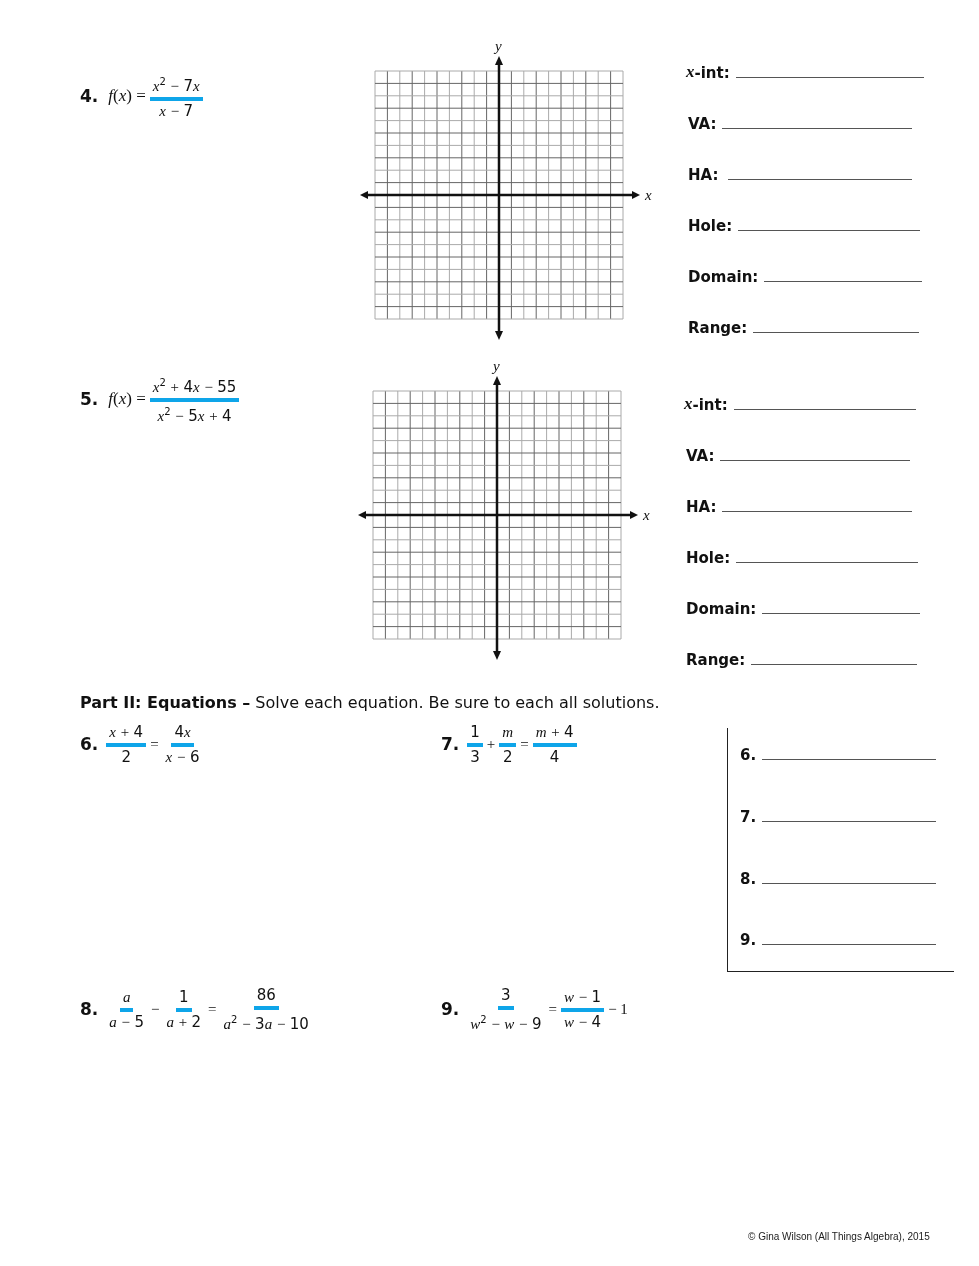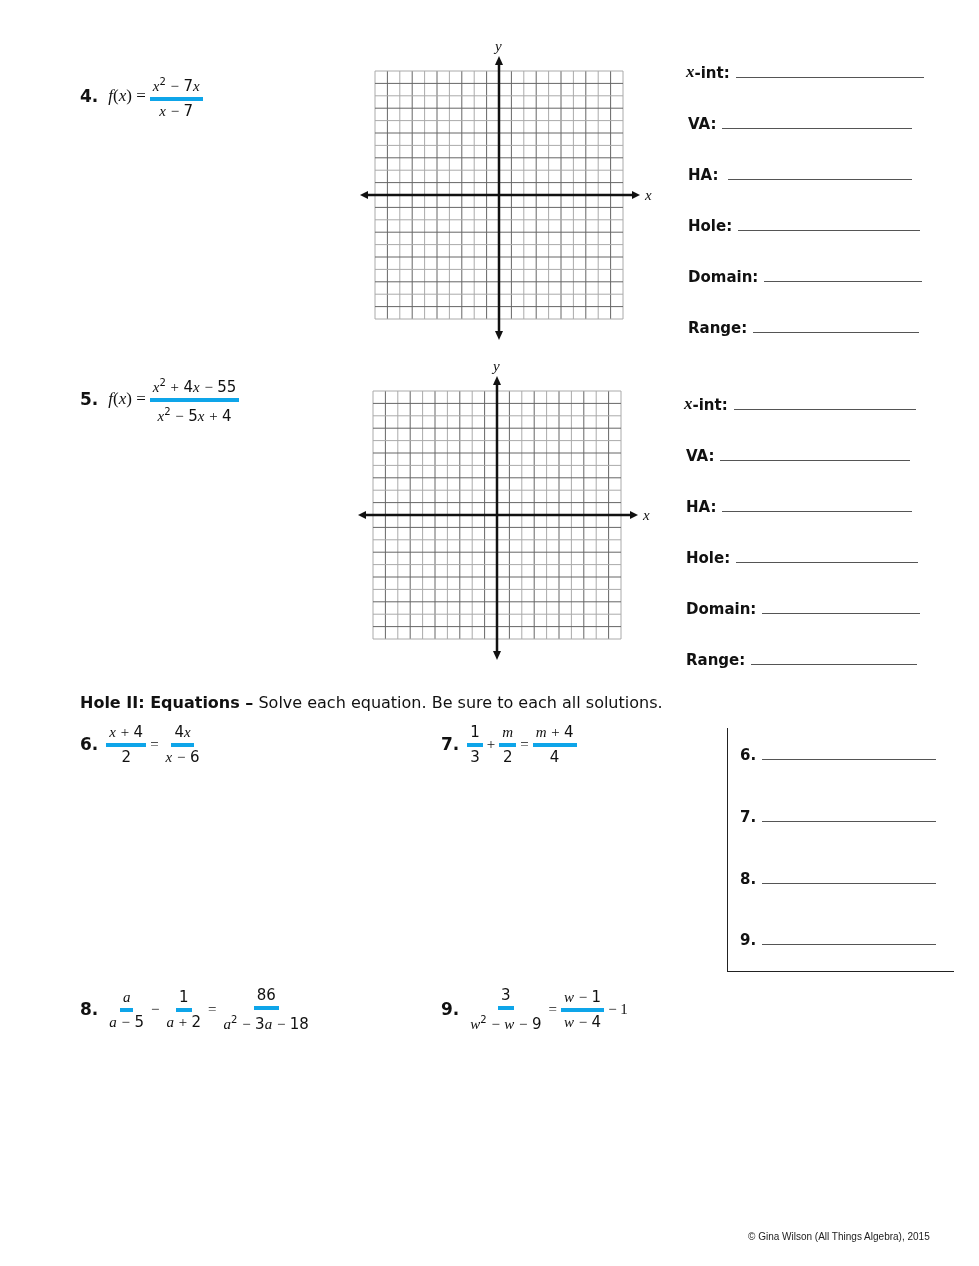--- a/index.html
+++ b/index.html
@@ -209,21 +209,21 @@
     <span>Domain:</span>
       <span class="blank" style="width:158px;"></span>
   </div>
   <div class="row" style="left:686px; top:651px;">
     <span>Range:</span>
       <span class="blank" style="width:166px;"></span>
   </div>
 </div>
 
 <div class="abs part-title" style="left:80px; top:693px;">
-  <b>Hole II: Equations –</b><span> Solve each equation.  Be sure to each all solutions.</span>
+  <b>Part II: Equations –</b><span> Solve each equation.  Be sure to each all solutions.</span>
 </div>
 
 <div class="abs eq" id="eq-0" style="left:80px; top:722px;">
     <span class="num" style="margin-right: 6px;">6.</span>
     <span class="frac">
       <span class="nu math">x + <span class="mathnum">4</span></span>
       <span class="de math"><span class="mathnum">2</span></span>
     </span>
     <span class="op">=</span>
     <span class="frac">
@@ -255,21 +255,21 @@
       <span class="de math">a − <span class="mathnum">5</span></span>
     </span>
     <span class="op mathnum">−</span>
     <span class="frac">
       <span class="nu math"><span class="mathnum">1</span></span>
       <span class="de math">a + <span class="mathnum">2</span></span>
     </span>
     <span class="op">=</span>
     <span class="frac">
       <span class="nu math"><span class="mathnum">86</span></span>
-      <span class="de math">a<sup><span class="mathnum">2</span></sup> − <span class="mathnum">3</span>a − <span class="mathnum">18</span></span>
+      <span class="de math">a<sup><span class="mathnum">2</span></sup> − <span class="mathnum">3</span>a − <span class="mathnum">10</span></span>
     </span>
   </div>
 <div class="abs eq" id="eq-3" style="left:441px; top:985px;">
     <span class="num" style="margin-right: 6px;">9.</span>
     <span class="frac">
       <span class="nu math"><span class="mathnum">3</span></span>
       <span class="de math">w<sup><span class="mathnum">2</span></sup> − w − <span class="mathnum">9</span></span>
     </span>
     <span class="op">=</span>
     <span class="frac">

